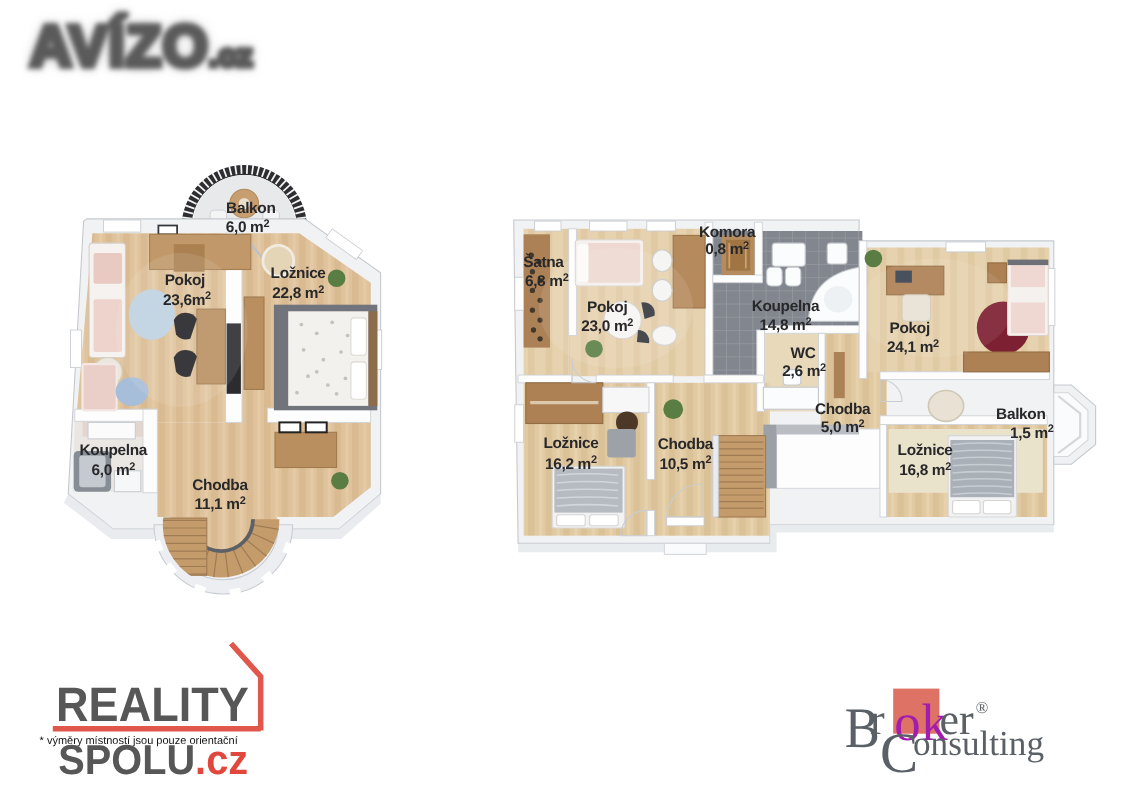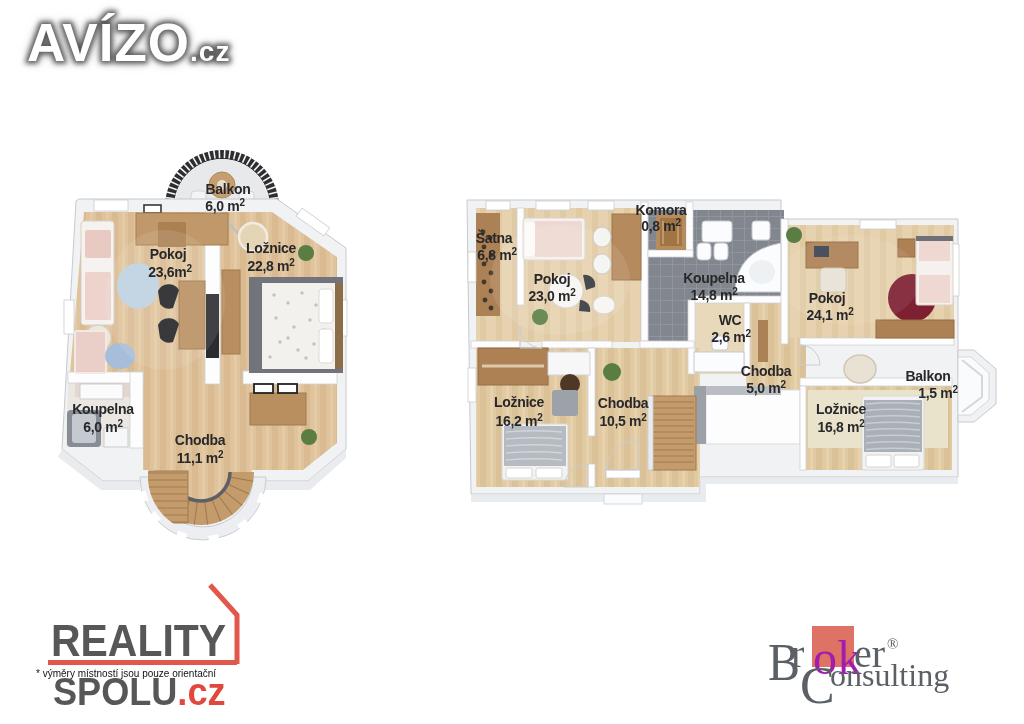--- a/index.html
+++ b/index.html
@@ -9,21 +9,20 @@
   svg text{font-family:"Liberation Sans", sans-serif;}
 </style>
 </head>
 <body>
 <div id="page">
 
 <div class="lg" style="left:27px;top:12px;color:#999999;font-weight:bold;font-size:53px;letter-spacing:1px;filter:blur(6px);">AVÍZO<span style="font-size:28px;">.cz</span></div>
 
 <div class="lg" style="left:27px;top:12px;color:#5a5a5a;-webkit-text-stroke:5px #5a5a5a;font-weight:bold;font-size:53px;letter-spacing:1px;filter:blur(2.5px);opacity:1;">AVÍZO<span style="font-size:28px;">.cz</span></div>
 
-<div class="lg" style="left:27px;top:12px;color:#ffffff;font-weight:bold;font-size:53px;letter-spacing:1px;">AVÍZO<span style="font-size:28px;">.cz</span></div>
 
 <svg width="1024" height="724" viewBox="0 0 1024 724" style="position:absolute;left:0;top:0;">
   <defs>
     <pattern id="woodL" width="16" height="16" patternUnits="userSpaceOnUse">
       <rect width="16" height="16" fill="#dfc39c"></rect>
       <rect x="0" width="6" height="16" fill="#d9ba91"></rect>
       <rect x="10" width="3" height="16" fill="#e5caa5"></rect>
     </pattern>
     <pattern id="woodR" width="16" height="16" patternUnits="userSpaceOnUse">
       <rect width="16" height="16" fill="#e1caa2"></rect>

